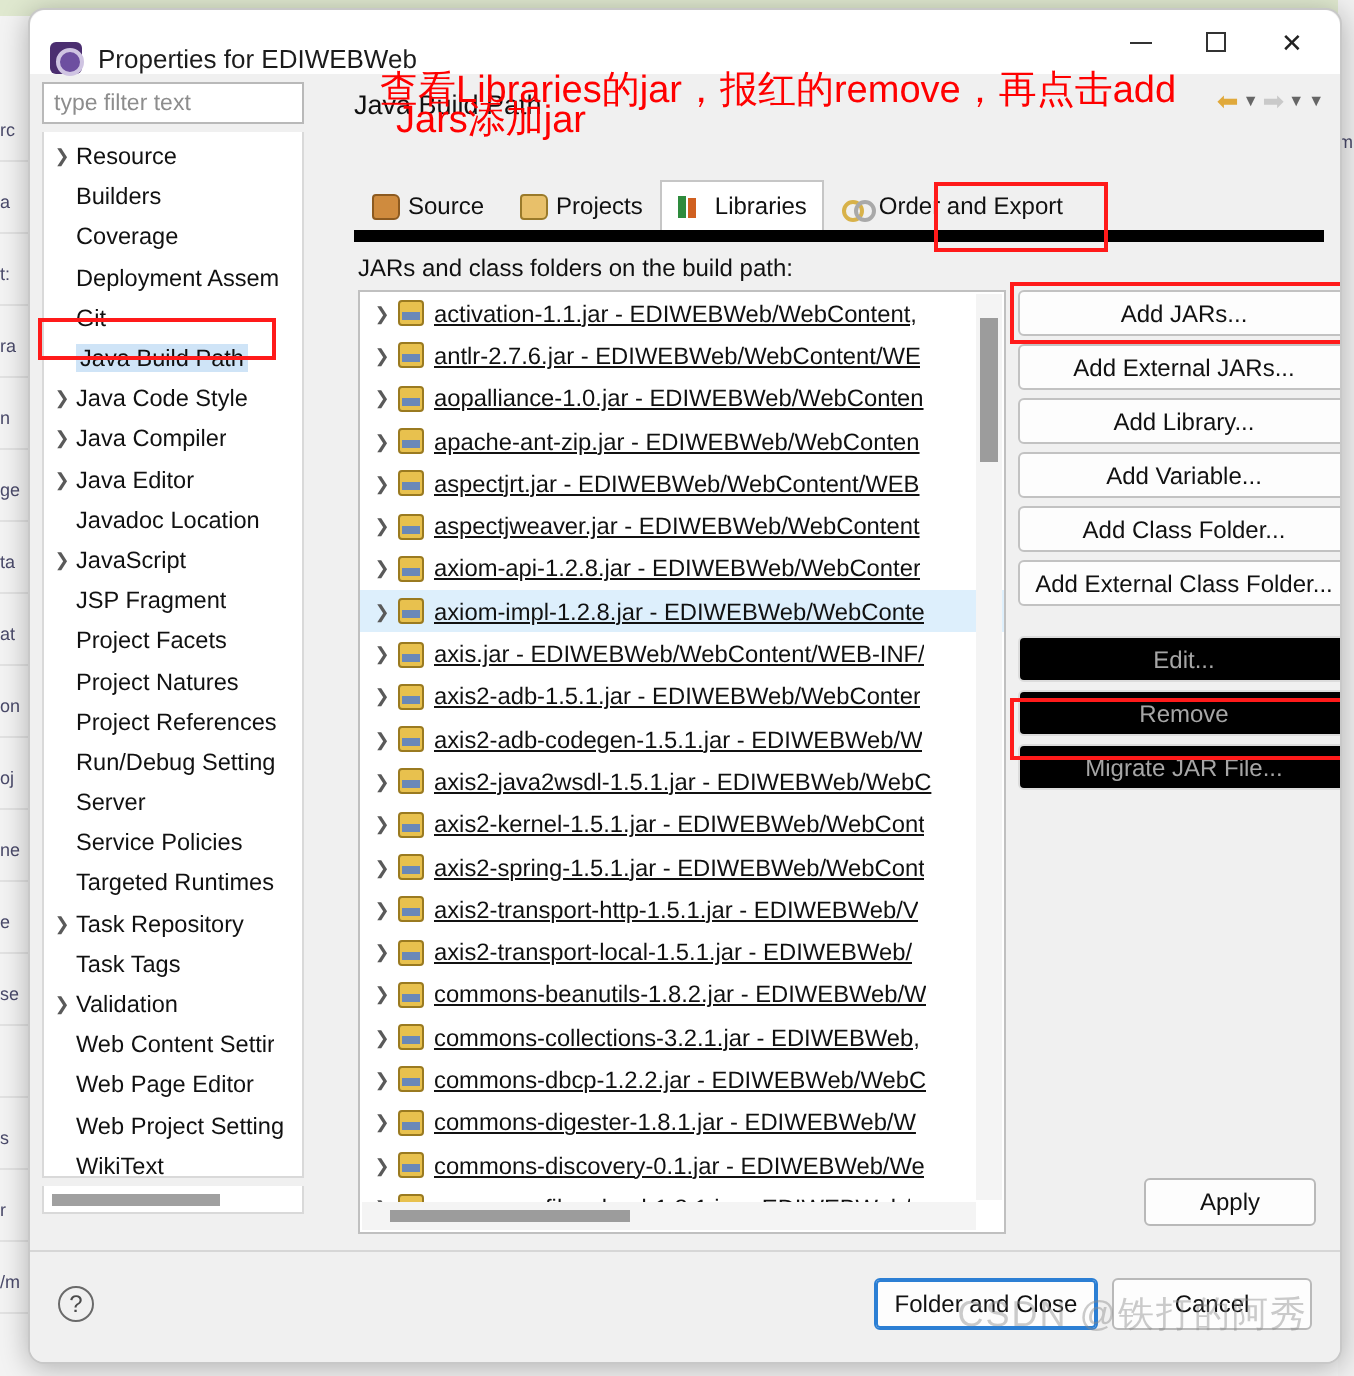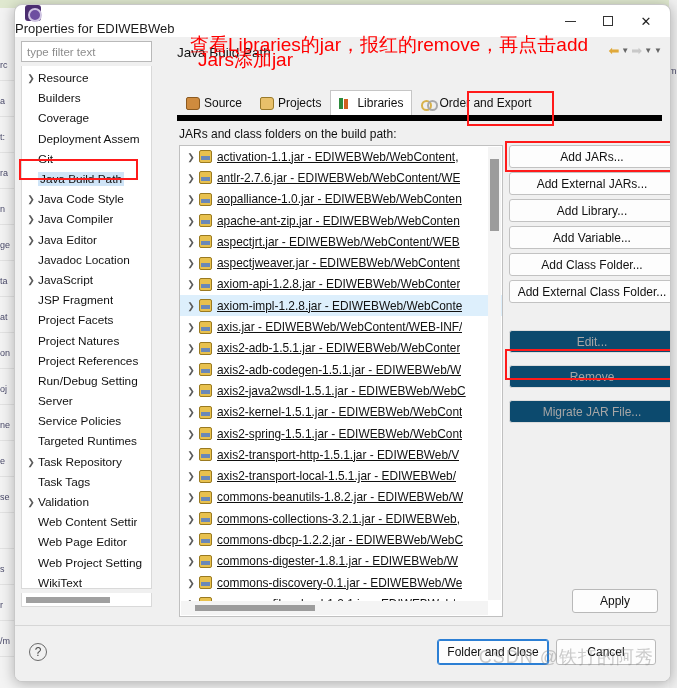--- a/index.html
+++ b/index.html
@@ -50,21 +50,21 @@
     overflow: hidden;
   }
 
   
   #titlebar {
     position: relative;
     height: 32px;
     background: #ffffff;
     border-top-left-radius: 8px;
     border-top-right-radius: 8px;
-    display: flex; align-items: flex-start; flex-direction: column;
+    display: flex; align-items: flex-end;
   }
   #app-icon {
     width: 16px; height: 16px; margin-left: 10px; margin-right: 8px;
     flex: none;
     border-radius: 3px;
     background: #4b2e70;
     position: relative;
   }
   #app-icon::after {
     content:""; position:absolute; left:3px; top:3px; width:10px; height:10px;
@@ -217,21 +217,21 @@
   
   #sidebtns {
     position: absolute; left: 344px; top: 108px; width: 170px;
   }
   .sbtn {
     height: 23px; width: 166px; margin-bottom: 4px;
     background: #fdfdfd; border: 1px solid #c2c2c2; border-radius: 3px;
     display: flex; align-items: center; justify-content: center;
     font-size: 12px; color: #111;
   }
-  .sbtn.disabled { color: #a6a6a6; background: #0c4a6e; border-color: #dcdcdc; margin-top: 12px; }
+  .sbtn.disabled { color: #a6a6a6; background: #000000; border-color: #dcdcdc; }
   .sgap { height: 11px; }
   #btn-hl-addjars {
     position: absolute; left: 340px; top: 104px; width: 175px; height: 31px;
     border: 2.5px solid #ff1a1a; pointer-events: none; z-index: 5;
   }
   #btn-hl-remove {
     position: absolute; left: 340px; top: 312px; width: 175px; height: 31px;
     border: 2.5px solid #ff1a1a; pointer-events: none; z-index: 5;
   }
 

